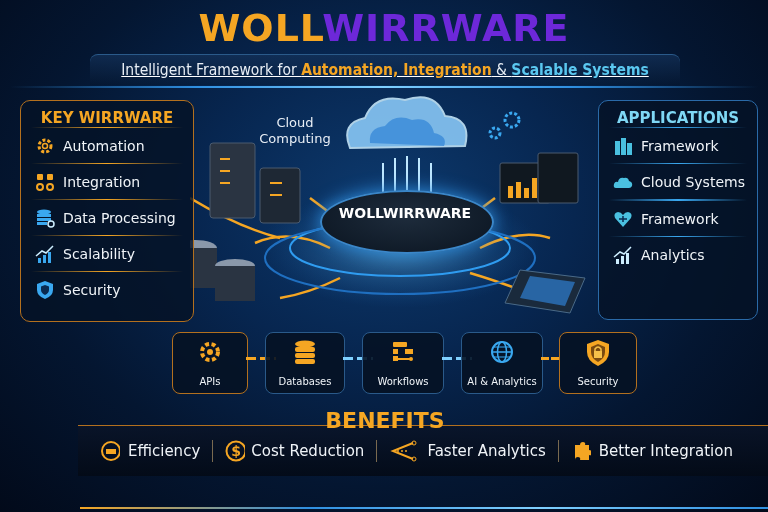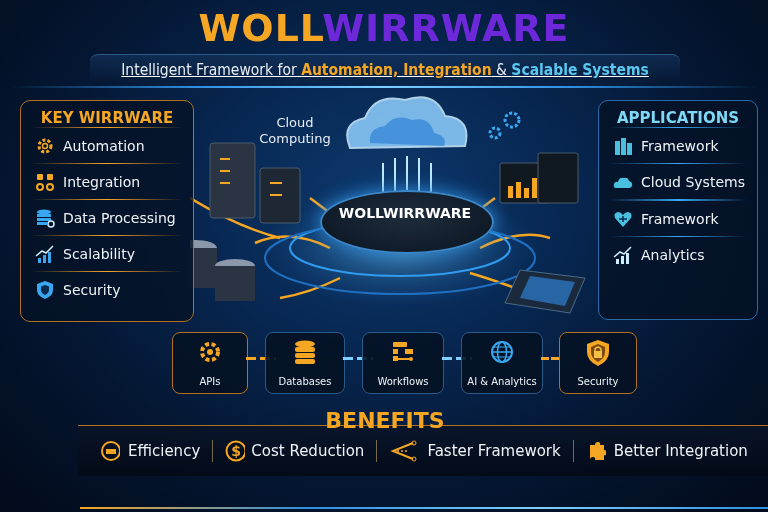--- a/index.html
+++ b/index.html
@@ -315,21 +315,21 @@
   <div class="bsep"></div>
   <div class="benitem">
     <span class="ico" style="width:28px">
         <svg width="28" height="22">
           <polyline points="24,3 4,11 24,19" fill="none" stroke="#f5a623" stroke-width="2"></polyline>
           <line x1="8" y1="11" x2="20" y2="11" stroke="#f5a623" stroke-width="1.5" stroke-dasharray="2 2"></line>
           <circle cx="25" cy="3" r="2" fill="none" stroke="#f5a623"></circle>
           <circle cx="25" cy="19" r="2" fill="none" stroke="#f5a623"></circle>
         </svg>
       </span>
-    <span style="margin-left:10px">Faster Framework</span>
+    <span style="margin-left:10px">Faster Analytics</span>
   </div>
   <div class="bsep"></div>
   <div class="benitem">
     <span class="ico">
         <svg width="22" height="22">
           <path d="M4 5 H9 Q9 2 12 2 Q15 2 14 5 H18 V10 Q21 10 21 13 Q21 16 18 15 V20 H9 Q10 17 7 17 Q4 17 4 20 Z" fill="#f5a623"></path>
         </svg>
       </span>
     <span style="margin-left:8px">Better Integration</span>
   </div>

